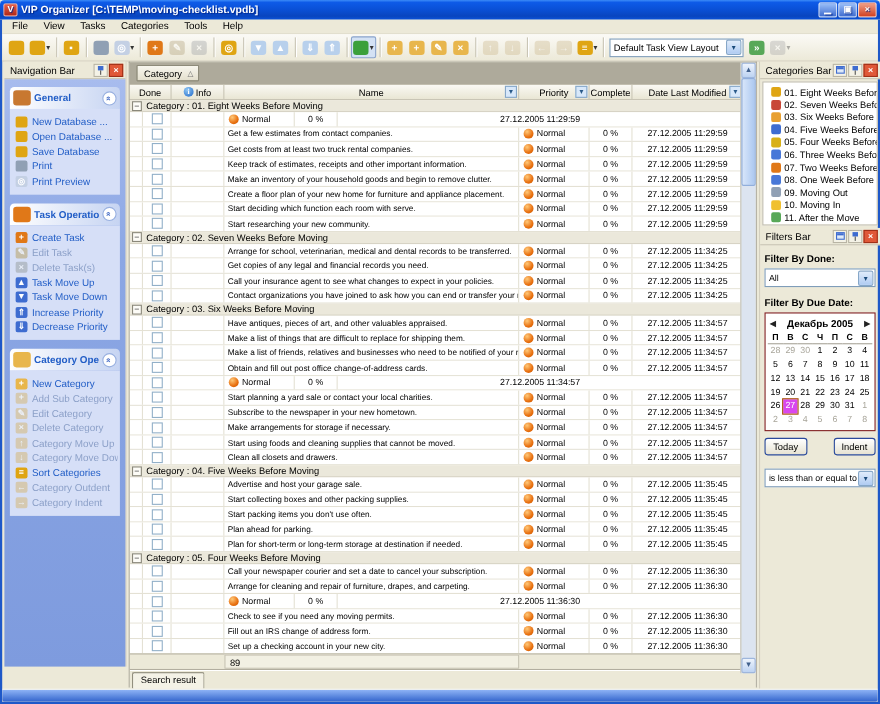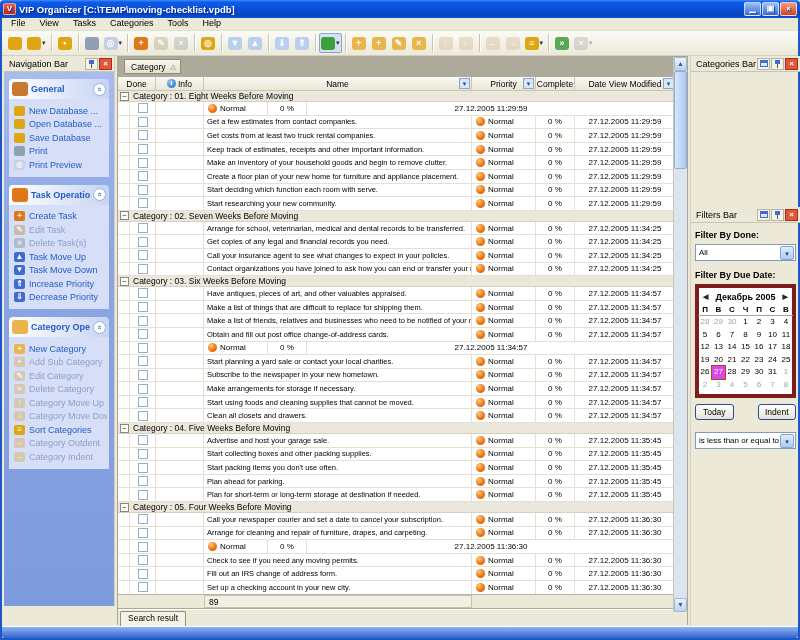--- a/index.html
+++ b/index.html
@@ -98,30 +98,30 @@
   .tab{background:#F4F2E6;border:1px solid #928F7E;border-bottom:none;border-radius:2px 2px 0 0;padding:1px 7px;font-size:8.5px}
   .vscroll{position:absolute;right:0;top:0;width:14px;height:555px;background:#DCE4F0;border-left:1px solid #C9C5B5}
   .sb-btn{position:absolute;left:0;width:13px;height:14px;background:linear-gradient(#EDF3FC,#BDD3F2);border:1px solid #9EB6DC;
     border-radius:2px;color:#40608C;font-size:7px;line-height:12px;text-align:center}
   .sb-up{top:0}.sb-down{bottom:0}
   .sb-thumb{position:absolute;left:0;top:14px;width:13px;height:98px;border:1px solid #90AEDC;border-radius:2px;
     background:linear-gradient(90deg,#D8E6FA,#ACC8F0)}
 
   
   .rightcol{position:absolute;left:688px;top:38px;width:110px;height:570px;display:flex;flex-direction:column;border-left:1px solid #D4D0C0}
-  .cats-panel{height:151px;display:flex;flex-direction:row;flex:none}
+  .cats-panel{height:151px;display:flex;flex-direction:column;flex:none}
   .cb-list{margin:2px;flex:1;background:#fff;border:1px solid #C0BCAC;padding:3px 0 0 7px;overflow:hidden}
   .cb-item{display:flex;align-items:center;gap:3px;height:11.4px;font-size:8.5px;white-space:nowrap;overflow:hidden}
   .cb-ic{width:9px;height:9px;border-radius:2px;flex:none}
   .filters-panel{flex:1;display:flex;flex-direction:column;overflow:hidden}
   .filters-body{flex:1;padding:7px 4px 0 4px}
   .flabel{font-weight:bold;font-size:9px;margin-bottom:4px}
   .xp-combo{height:17px;background:#fff;border:1px solid #7F9DB9;display:flex;align-items:center;margin-bottom:9px}
   .xp-combo .val{flex:1;padding-left:3px;font-size:8px;white-space:nowrap;overflow:hidden}
-  .cal{background:#fff;margin:2px 0 6px 0;padding:2px 0 3px 0;border:4px solid #7f1d1d}
+  .cal{background:#fff;margin:2px 0 6px 0;padding:2px 0 3px 0;border:1px solid #7f1d1d}
   .cal-nav{display:flex;align-items:center;height:14px;font-size:9px;font-weight:bold;padding:0 4px}
   .cal-nav .mtitle{flex:1;text-align:center}
   .cal-arrow{font-size:7px;color:#222}
   .cal-grid{display:grid;grid-template-columns:repeat(7,13.5px);justify-content:center}
   .cal-dh{font-size:8px;font-weight:bold;text-align:center;height:12px;line-height:12px;border-bottom:1px solid #A8A59A}
   .cal-cell{font-size:8px;text-align:center;height:12.5px;line-height:12.5px}
   .cal-cell.mut{color:#A8A59A}
   .cal-cell.sel{background:#d946ef;color:#fff;outline:1px solid #A85008}
   .cal-btnrow{display:flex;justify-content:center;gap:24px;margin:2px 0 12px 0}
   .cal-btn{width:44px;height:16px;border:1px solid #2A4A9C;border-radius:3px;background:linear-gradient(#FFFFFF,#E6E2D2);
@@ -231,20 +231,24 @@
         <span class="tb-ic" style="background: rgb(232, 182, 76);">←</span>
       </div>
       <div class="tb-btn dis">
         <span class="tb-ic" style="background: rgb(232, 182, 76);">→</span>
       </div>
       <div class="tb-btn">
         <span class="tb-ic" style="background: rgb(223, 165, 19);">≡</span>
         <span class="tb-caret">▾</span>
       </div>
       <span class="tb-sep"></span>
+      <div class="tb-combo">
+        <span class="val">Default Task View Layout</span>
+        <span class="combo-btn">▾</span>
+      </div>
       <div class="tb-btn">
         <span class="tb-ic" style="background: rgb(88, 168, 88);">»</span>
       </div>
       <div class="tb-btn dis">
         <span class="tb-ic" style="background: rgb(168, 168, 168);">×</span>
         <span class="tb-caret">▾</span>
       </div>
     </div>
 
   <div class="nav">
@@ -390,21 +394,21 @@
           <span class="hdd">▾</span>
         </div>
         <div class="hcell hc3">
           <span class="hlbl">Priority</span>
           <span class="hdd">▾</span>
         </div>
         <div class="hcell hc4">
           <span class="hlbl">Complete</span>
         </div>
         <div class="hcell hc5">
-          <span class="hlbl">Date View Modified</span>
+          <span class="hlbl">Date Last Modified</span>
           <span class="hdd">▾</span>
         </div>
       </div>
     <div class="rows">
         <div class="cat-row">
           <span class="expand-box">−</span>
           <span class="cat-label">Category : 01. Eight Weeks Before Moving</span>
         </div>
         <div class="task-row">
           <div class="cell cg"></div>

